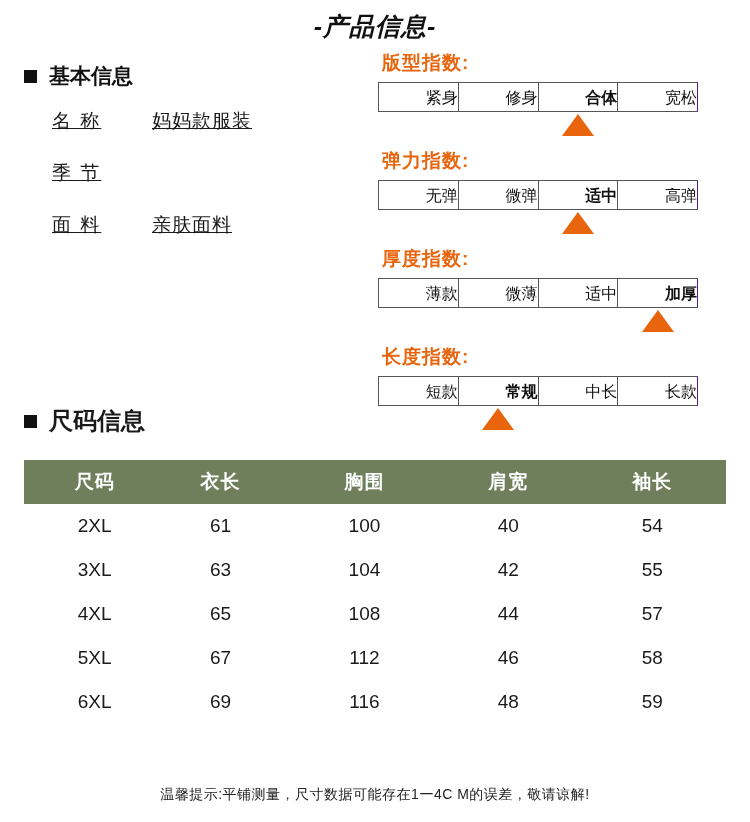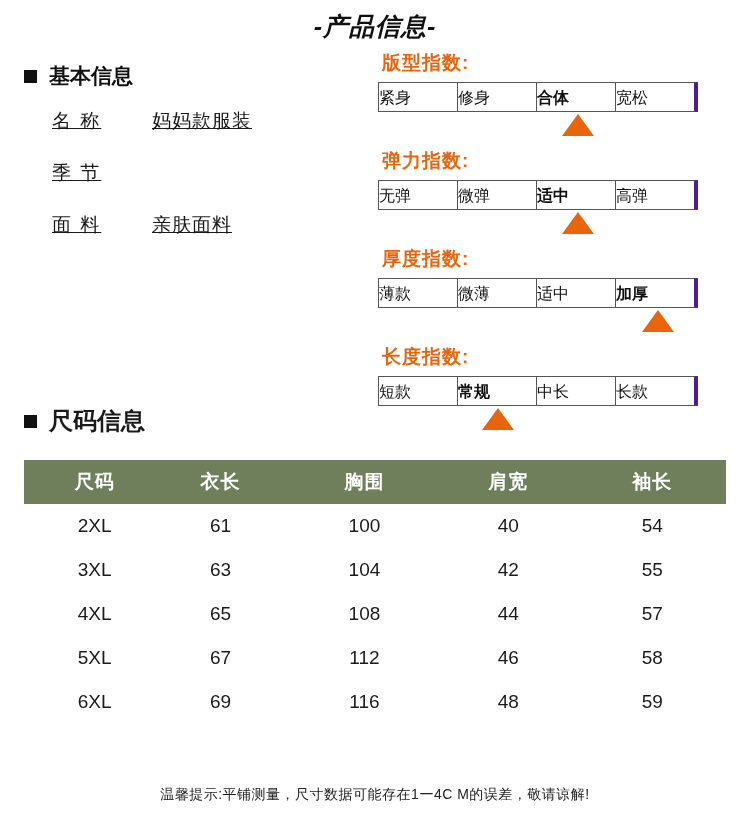--- a/index.html
+++ b/index.html
@@ -85,28 +85,28 @@
   .idx-cells {
     display: flex;
     width: 320px;
   }
   .idx-cell {
     flex: 1;
     border: 1px solid #555;
     border-right: none;
     height: 30px;
     line-height: 30px;
-    text-align: left;
+    text-align: right;
     font-size: 16px;
     color: #111;
     background: #fff;
     box-sizing: border-box;
   }
   .idx-cell:last-child {
-    border-right: 4px solid #4c1d95;
+    border-right: 1px solid #4c1d95;
   }
   .idx-cell.active {
     font-weight: bold;
   }
   .arrow-row {
     position: relative;
     height: 26px;
     width: 320px;
   }
   .arrow {

